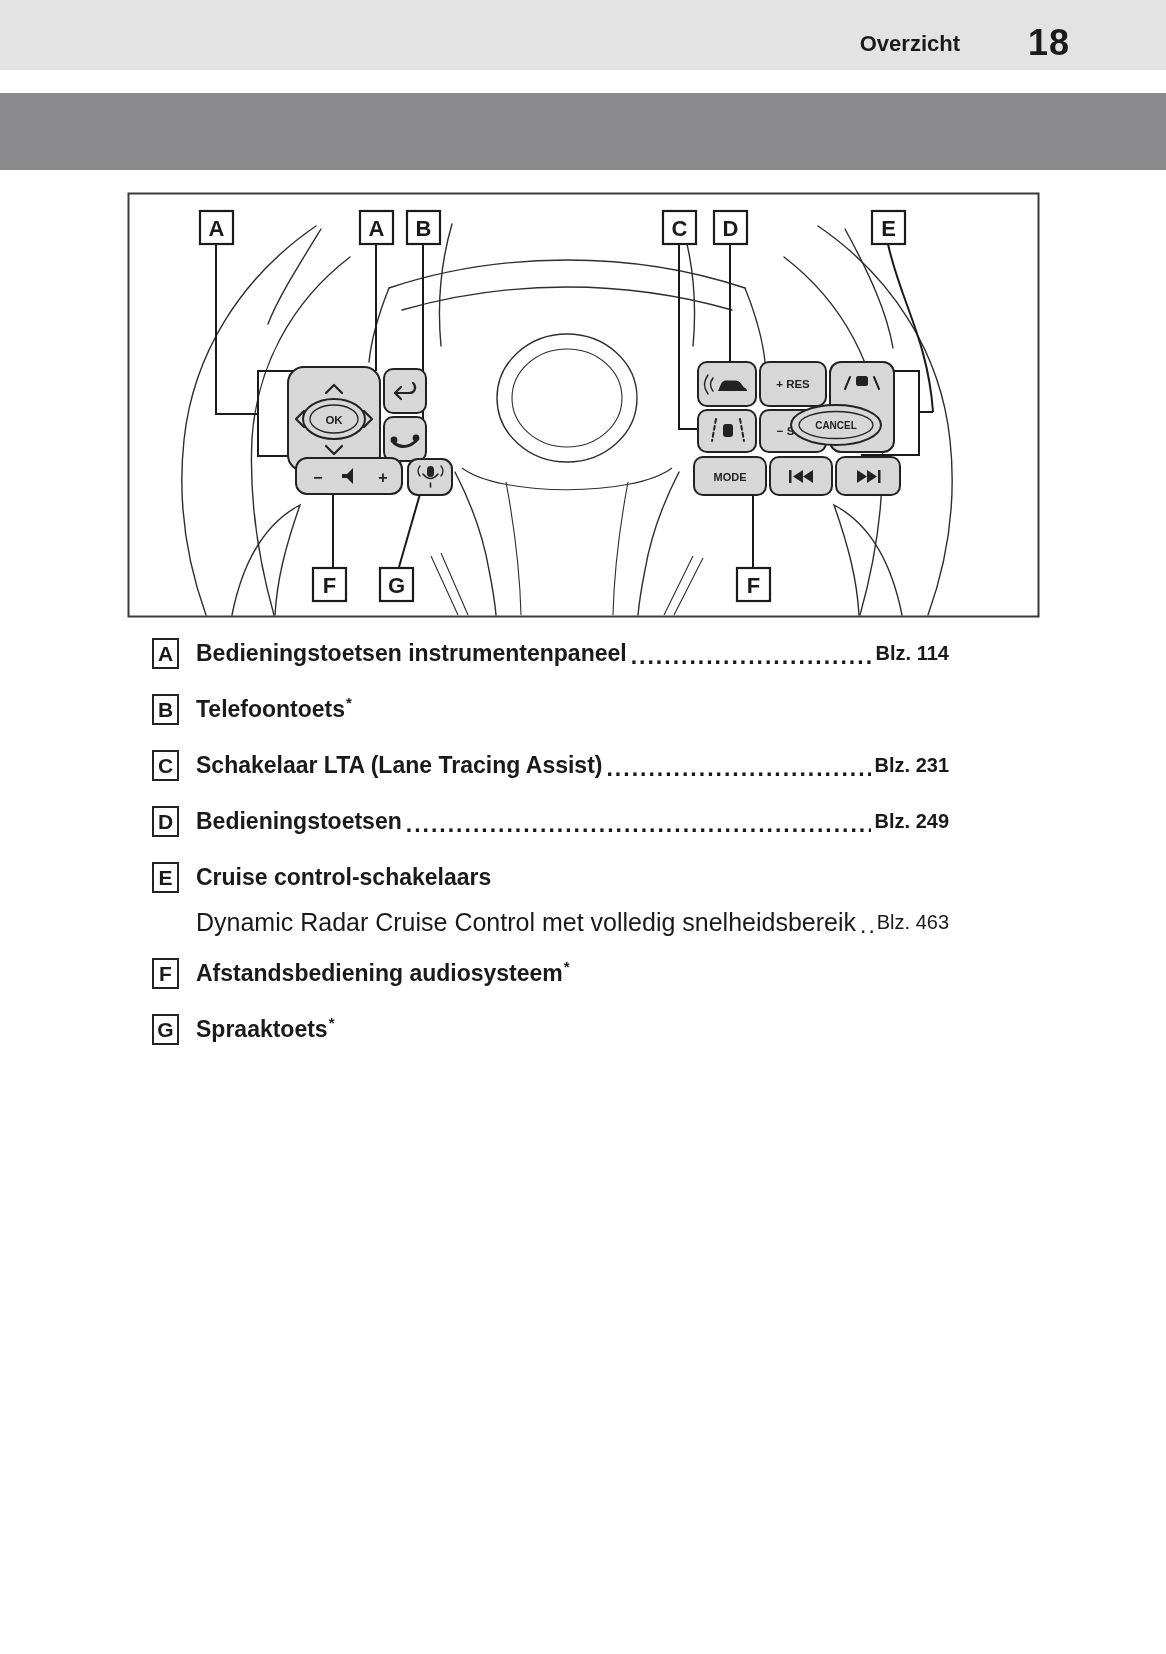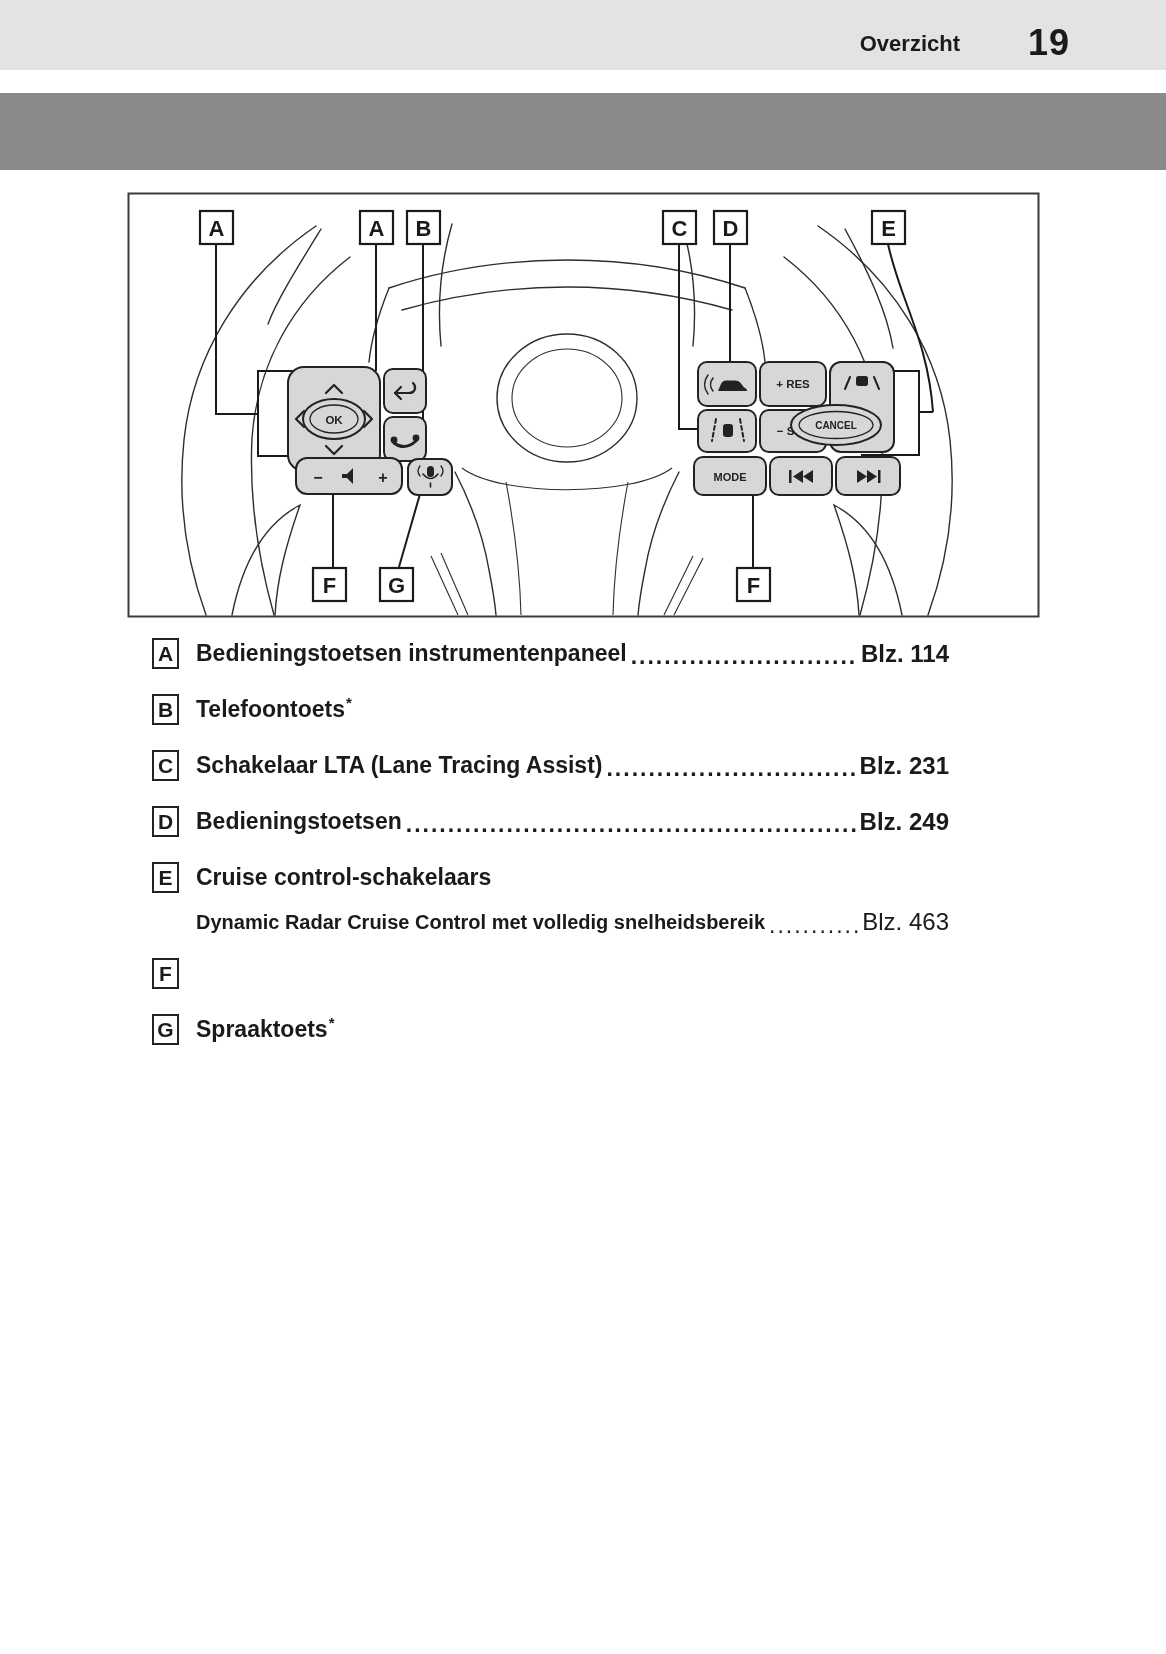--- a/index.html
+++ b/index.html
@@ -30,37 +30,37 @@
   .legend{position:absolute;left:152px;top:638px;width:797px;}
   .lrow{display:flex;align-items:center;height:31px;margin-bottom:25px;}
   .lbox{flex:0 0 auto;width:27px;height:31px;border:2px solid #222;box-sizing:border-box;
         display:inline-flex;align-items:center;justify-content:center;
         font-size:21px;font-weight:bold;margin-right:17px;}
   .llabel{font-size:23px;font-weight:bold;white-space:nowrap;}
   .ast{font-size:15px;font-weight:bold;position:relative;top:-9px;margin-left:1px;}
   .dots{flex:1 1 auto;overflow:hidden;white-space:nowrap;font-size:23px;font-weight:bold;
         margin:0 4px;letter-spacing:2px;transform:translateY(3px);}
   .dots::before{content:"..................................................................................................................................";}
-  .lpage{font-size:24px;font-weight:bold;white-space:nowrap;text-align:center;}
+  .lpage{font-size:20px;font-weight:bold;white-space:nowrap;text-align:center;}
   .lsub{display:flex;align-items:center;margin:15px 0 22px 0;padding-left:44px;height:28px;}
-  .lsub .sublabel{font-size:20px;font-weight:bold;white-space:nowrap;}
+  .lsub .sublabel{font-size:25px;font-weight:normal;white-space:nowrap;}
   .lsub .dots{font-weight:normal;}
   .lsub .lpage{font-weight:normal;}
   .footnote{position:absolute;left:108px;top:1058px;font-size:23px;}
   .fn-ast{font-size:15px;position:relative;top:-8px;}
 </style>
 </head>
 <body>
 
 <div class="page">
 
   <div class="band-light"></div>
   <div class="band-dark"></div>
   <span class="hdr-section">Overzicht</span>
-  <span class="hdr-pagenum">19</span>
+  <span class="hdr-pagenum">18</span>
 
   <svg class="diagram-svg" width="913" height="426" viewBox="127 192 913 426">
 
     <rect x="128.5" y="193.5" width="910" height="423" fill="#fff" stroke="#3a3a3a" stroke-width="2"></rect>
 
     <g>
       <path class="art" d="M 316,226 C 240,278 193,355 184,440 C 177,505 188,565 206,615"></path>
       <path class="art" d="M 350,257 C 290,303 257,368 252,438 C 249,499 258,558 274,615"></path>
       <path class="art" d="M 232,615 C 243,560 266,523 300,505 C 285,548 277,580 275,615"></path>
       <path class="art" d="M 818,226 C 894,278 941,355 950,440 C 957,505 946,565 928,615"></path>
@@ -238,20 +238,21 @@
     </div>
 
     <div class="lsub">
       <span class="sublabel">Dynamic Radar Cruise Control met volledig snelheidsbereik</span>
       <span class="dots"></span>
       <span class="lpage">Blz. 463</span>
     </div>
 
     <div class="lrow">
       <span class="lbox">F</span>
+      <span class="llabel"><span>Afstandsbediening audiosysteem</span><span class="ast">*</span></span>
     </div>
 
     <div class="lrow">
       <span class="lbox">G</span>
       <span class="llabel"><span>Spraaktoets</span><span class="ast">*</span></span>
     </div>
   </div>
 
 
 </div>

